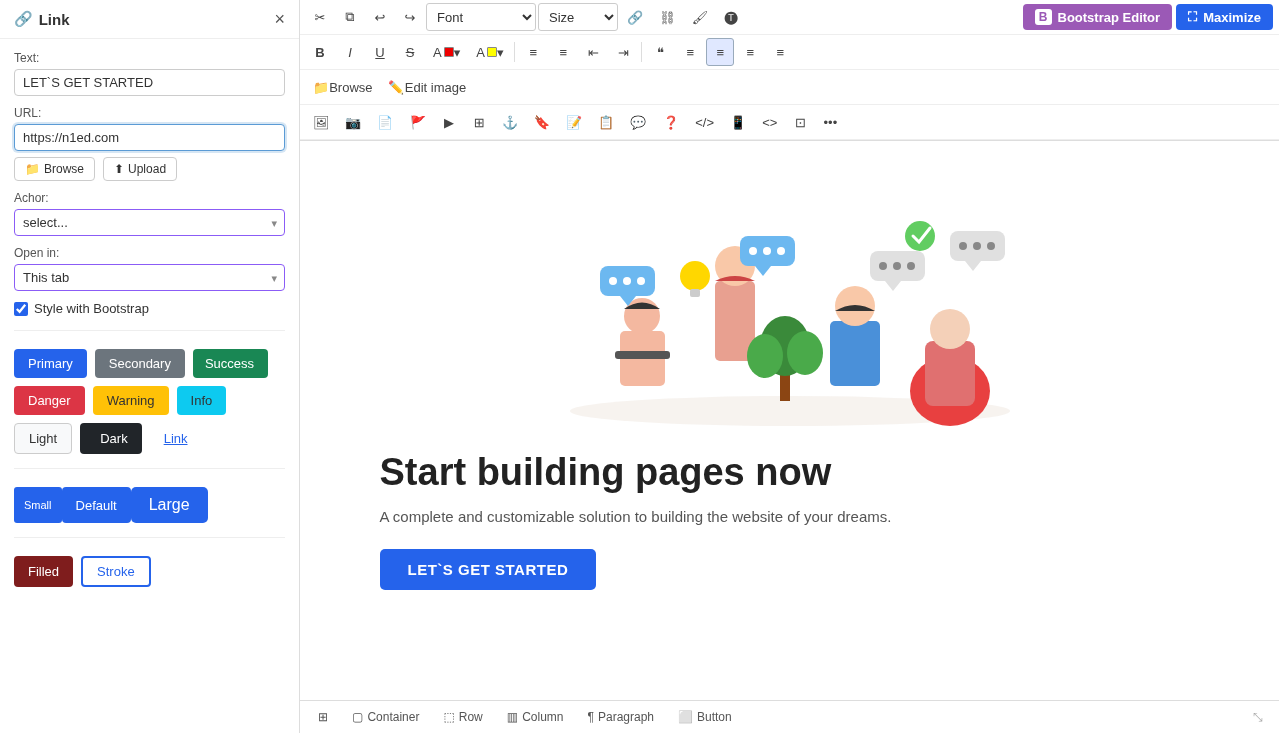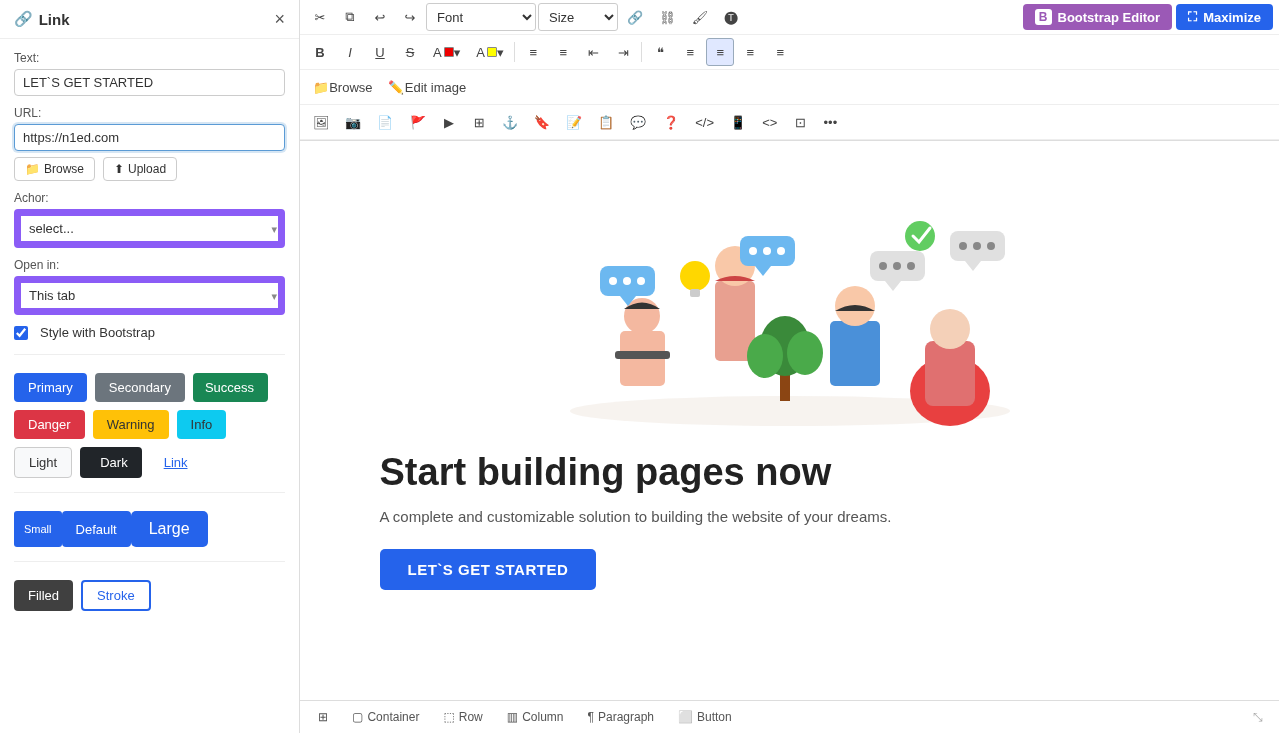--- a/index.html
+++ b/index.html
@@ -82,21 +82,21 @@
       padding: 4px 10px;
       font-size: 12px;
       cursor: pointer;
       color: #333;
     }
     .select-wrapper {
       position: relative;
     }
     .select-wrapper select {
       width: 100%;
-      border: 7px solid #8b5cf6;
+      border: 1px solid #8b5cf6;
       border-radius: 4px;
       padding: 5px 28px 5px 8px;
       font-size: 13px;
       color: #333;
       appearance: none;
       background: #fff;
       cursor: pointer;
       outline: none;
     }
     .select-arrow {
@@ -104,21 +104,21 @@
       right: 8px;
       top: 50%;
       transform: translateY(-50%);
       pointer-events: none;
       color: #888;
       font-size: 11px;
     }
     .checkbox-row {
       display: flex;
       align-items: center;
-      gap: 12px;
+      gap: 6px;
     }
     .checkbox-row input[type="checkbox"] {
       width: 14px;
       height: 14px;
       accent-color: #2563eb;
     }
     .checkbox-row label {
       font-size: 13px;
       color: #333;
     }
@@ -155,21 +155,21 @@
     }
     .size-btn.small { background: #2563eb; color: #fff; border: none; border-radius: 3px; padding: 4px 10px; font-size: 11px; cursor: pointer; }
     .size-btn.default { background: #2563eb; color: #fff; border: none; border-radius: 4px; padding: 6px 14px; font-size: 13px; cursor: pointer; }
     .size-btn.large { background: #2563eb; color: #fff; border: none; border-radius: 5px; padding: 9px 18px; font-size: 16px; cursor: pointer; }
 
     .style-btn-grid {
       display: flex;
       gap: 8px;
       margin-top: 4px;
     }
-    .style-btn.filled { background: #404040; color: #fff; border: none; border-radius: 4px; padding: 6px 14px; font-size: 13px; cursor: pointer; }
+    .style-btn.filled { background: #7f1d1d; color: #fff; border: none; border-radius: 4px; padding: 6px 14px; font-size: 13px; cursor: pointer; }
     .style-btn.stroke { background: transparent; color: #2563eb; border: 2px solid #2563eb; border-radius: 4px; padding: 6px 14px; font-size: 13px; cursor: pointer; }
 
     .section-divider {
       border: none;
       border-top: 1px solid #eee;
       margin: 4px 0;
     }
 
     
     .editor-area {

